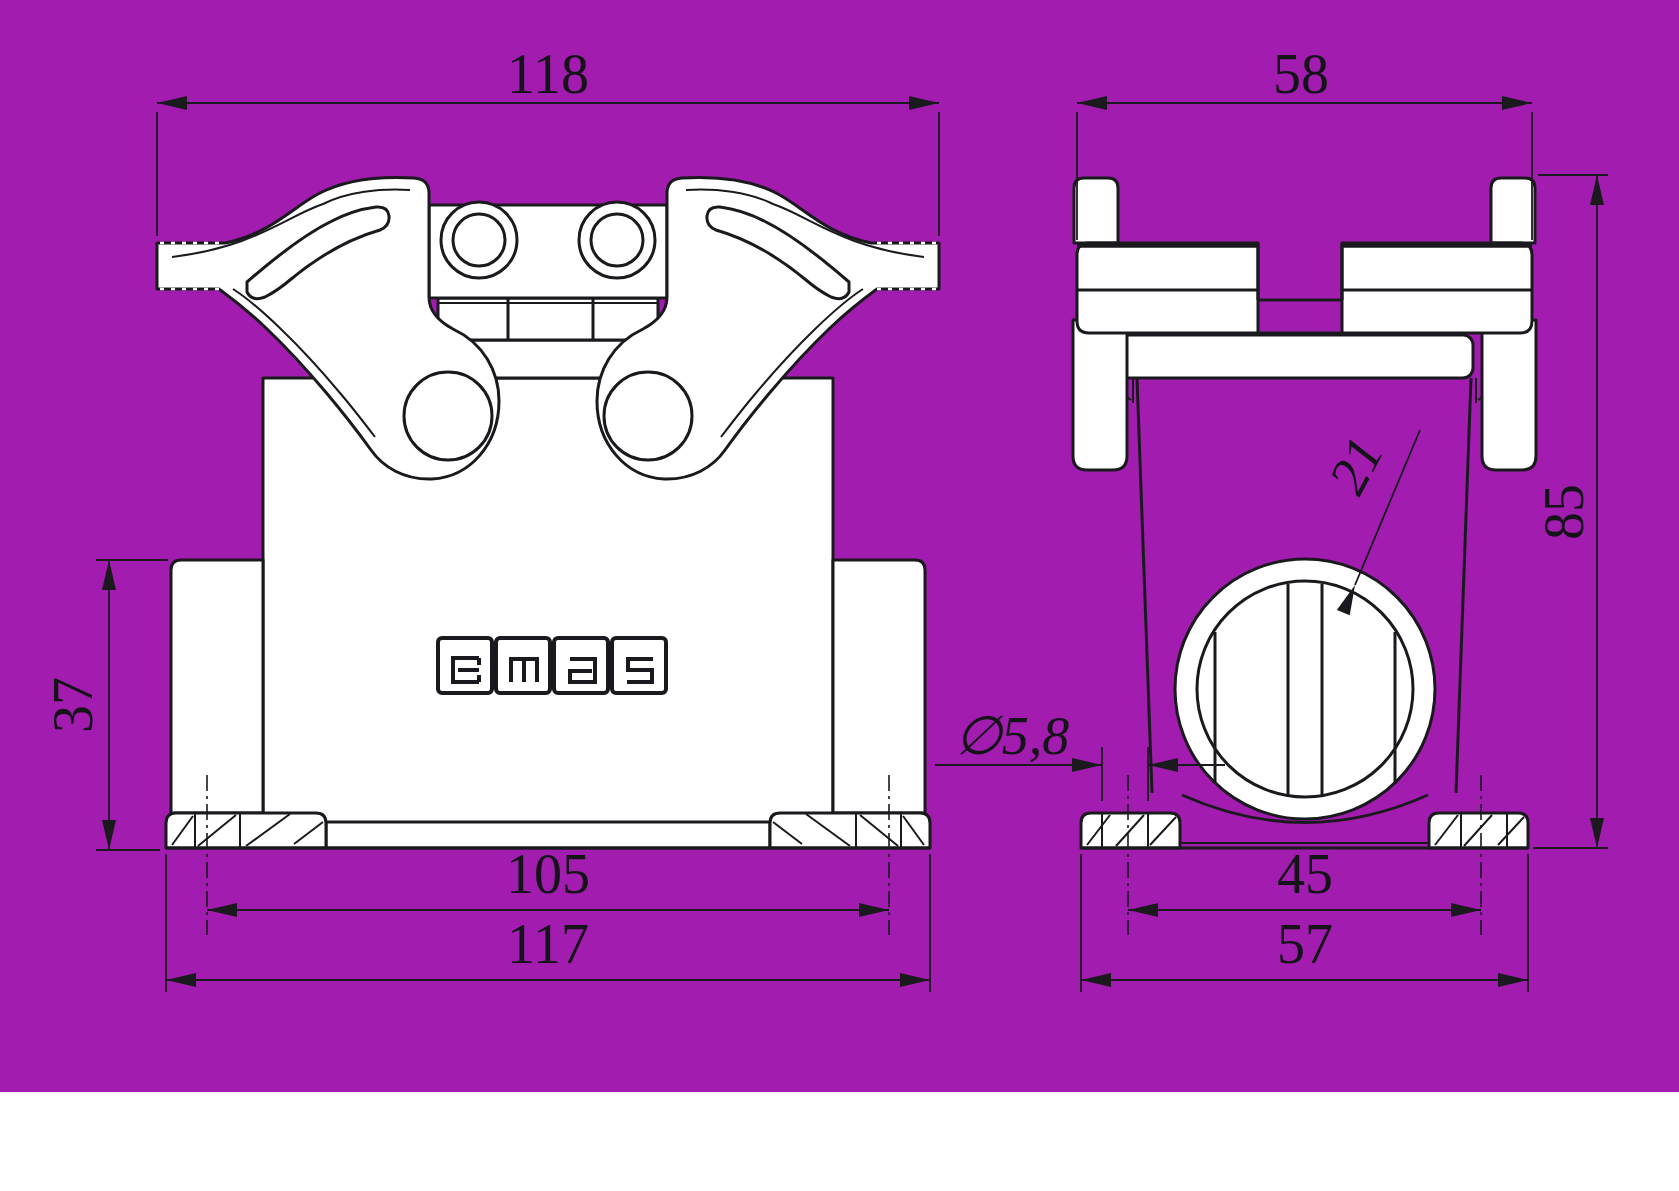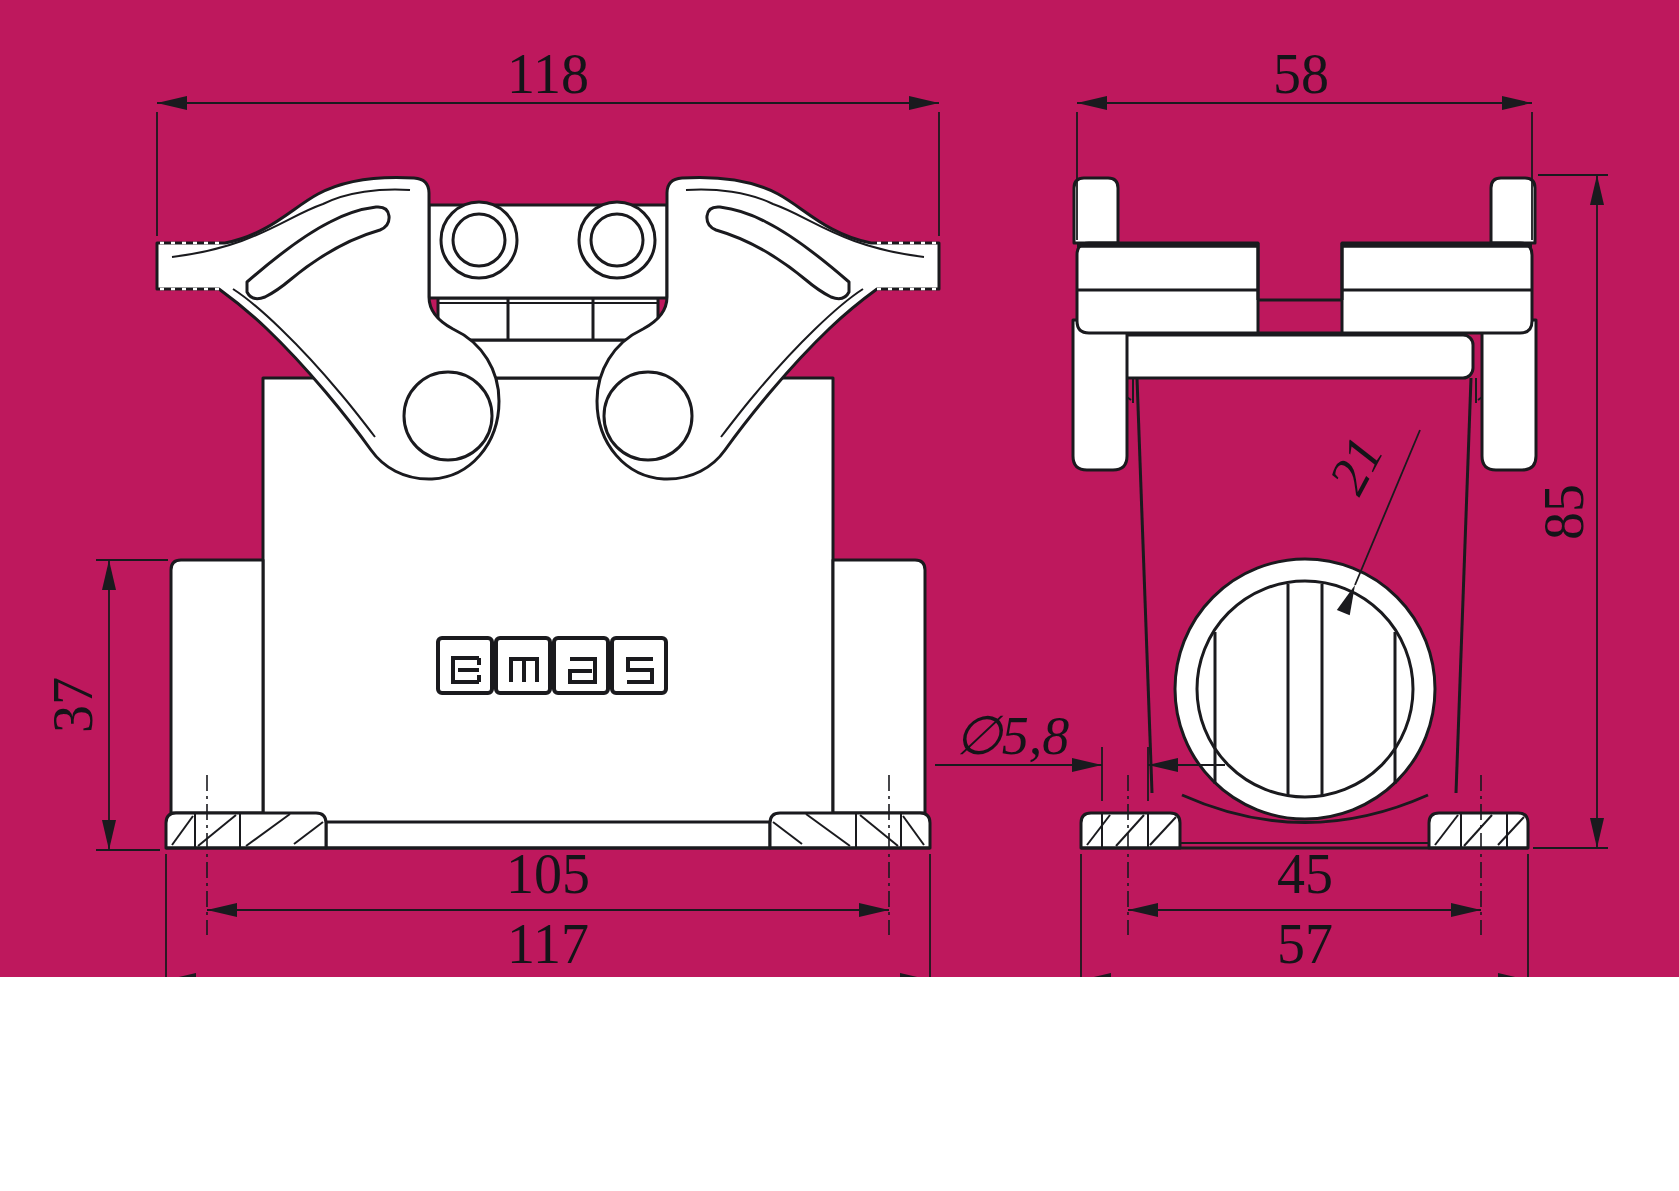--- a/index.html
+++ b/index.html
@@ -1,16 +1,16 @@
 <!DOCTYPE html>
 <html><head>
 <meta charset="utf-8">
 <style>
   html,body{margin:0;padding:0;background:#fff;}
-  .stage{width:1679px;height:977px;background:#be185d;position:relative;font-family:"Liberation Serif","DejaVu Serif",serif;}
+  .stage{width:1679px;height:1092px;background:#a21caf;position:relative;font-family:"Liberation Serif","DejaVu Serif",serif;}
   svg{display:block;}
   .ln{fill:none;stroke:#1a1a1e;stroke-width:3;stroke-linejoin:round;stroke-linecap:butt;}
   .lnw{fill:#ffffff;stroke:#1a1a1e;stroke-width:3;stroke-linejoin:round;}
   .ln2{fill:none;stroke:#1a1a1e;stroke-width:2;}
   .bold{fill:none;stroke:#1a1a1e;stroke-width:5.5;}
   .dim{fill:none;stroke:#1a1a1e;stroke-width:1.8;}
   .axis{fill:none;stroke:#1a1a1e;stroke-width:1.6;stroke-dasharray:16 5 3 5;}
   .hatch{fill:none;stroke:#1a1a1e;stroke-width:2;}
   .arr{fill:#1a1a1e;stroke:none;}
   .dim-text{font:56px "Liberation Serif","DejaVu Serif",serif;fill:#141418;}

